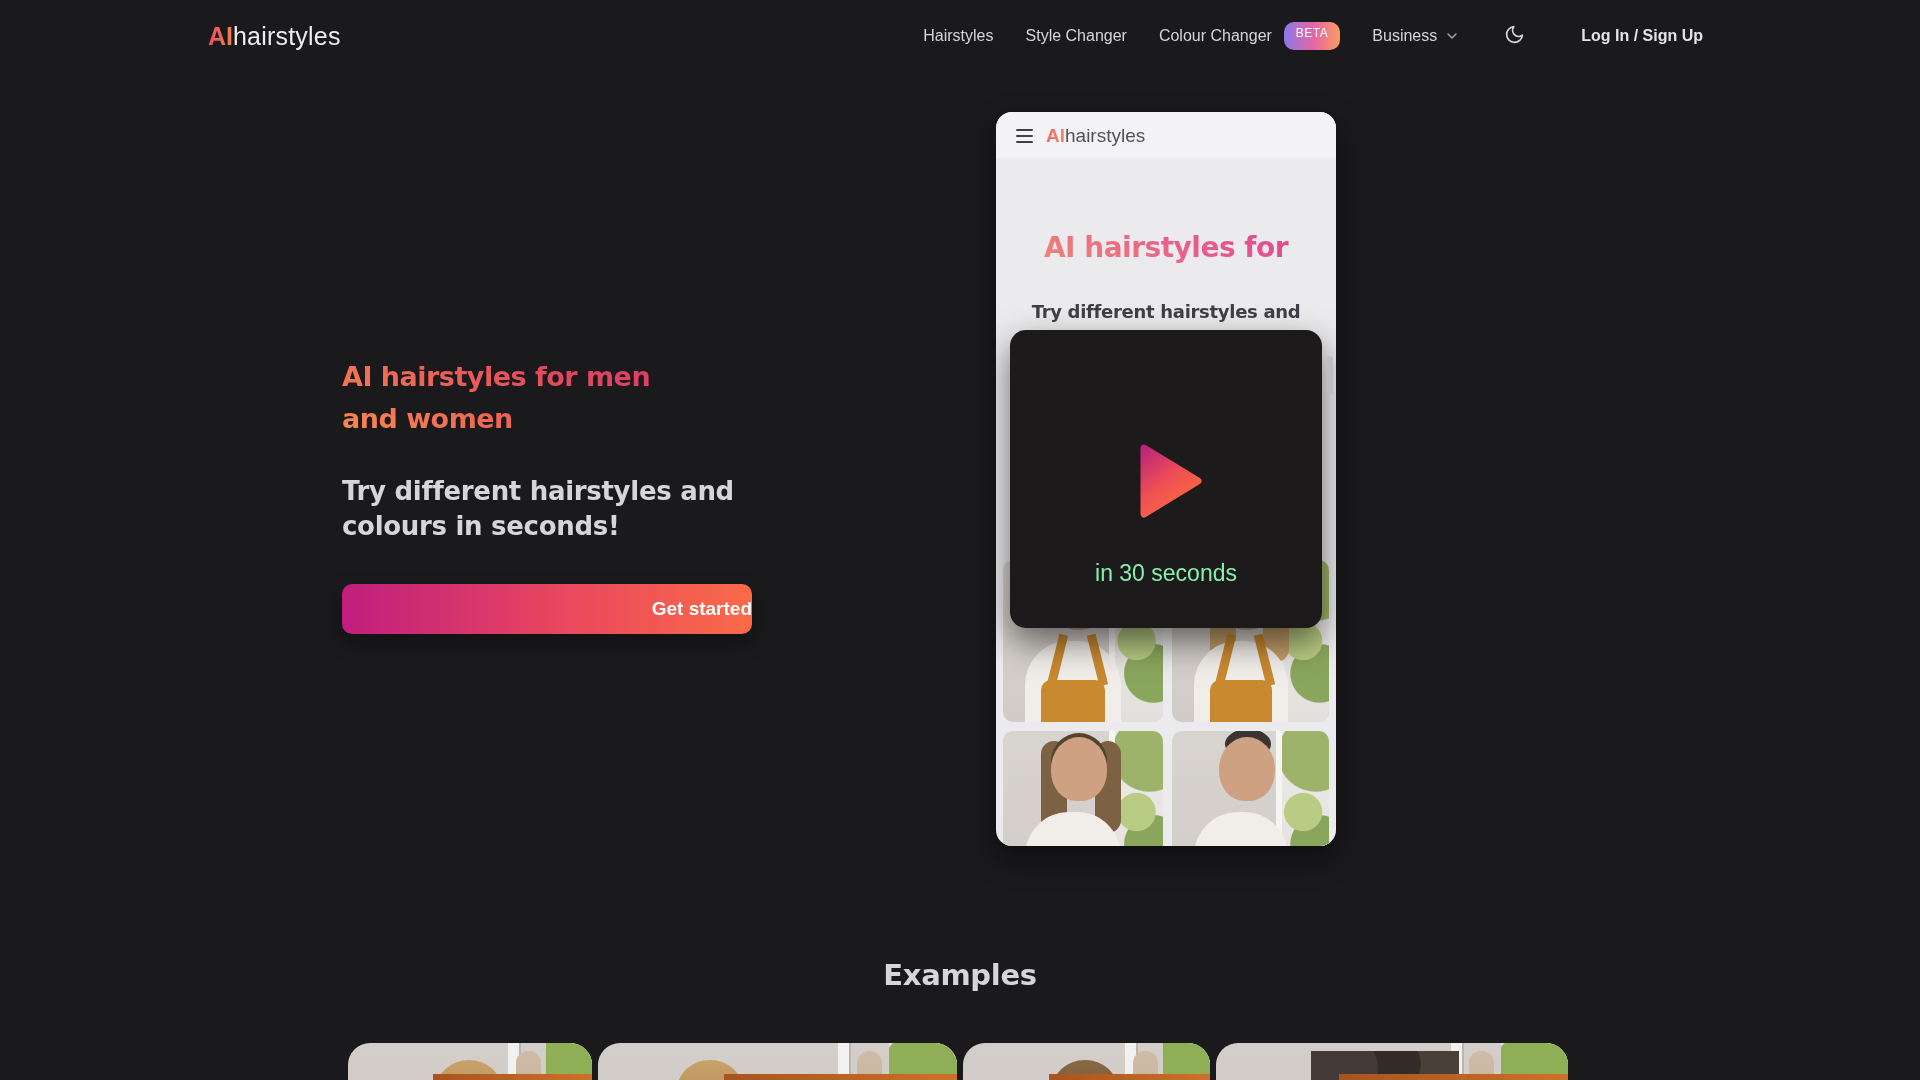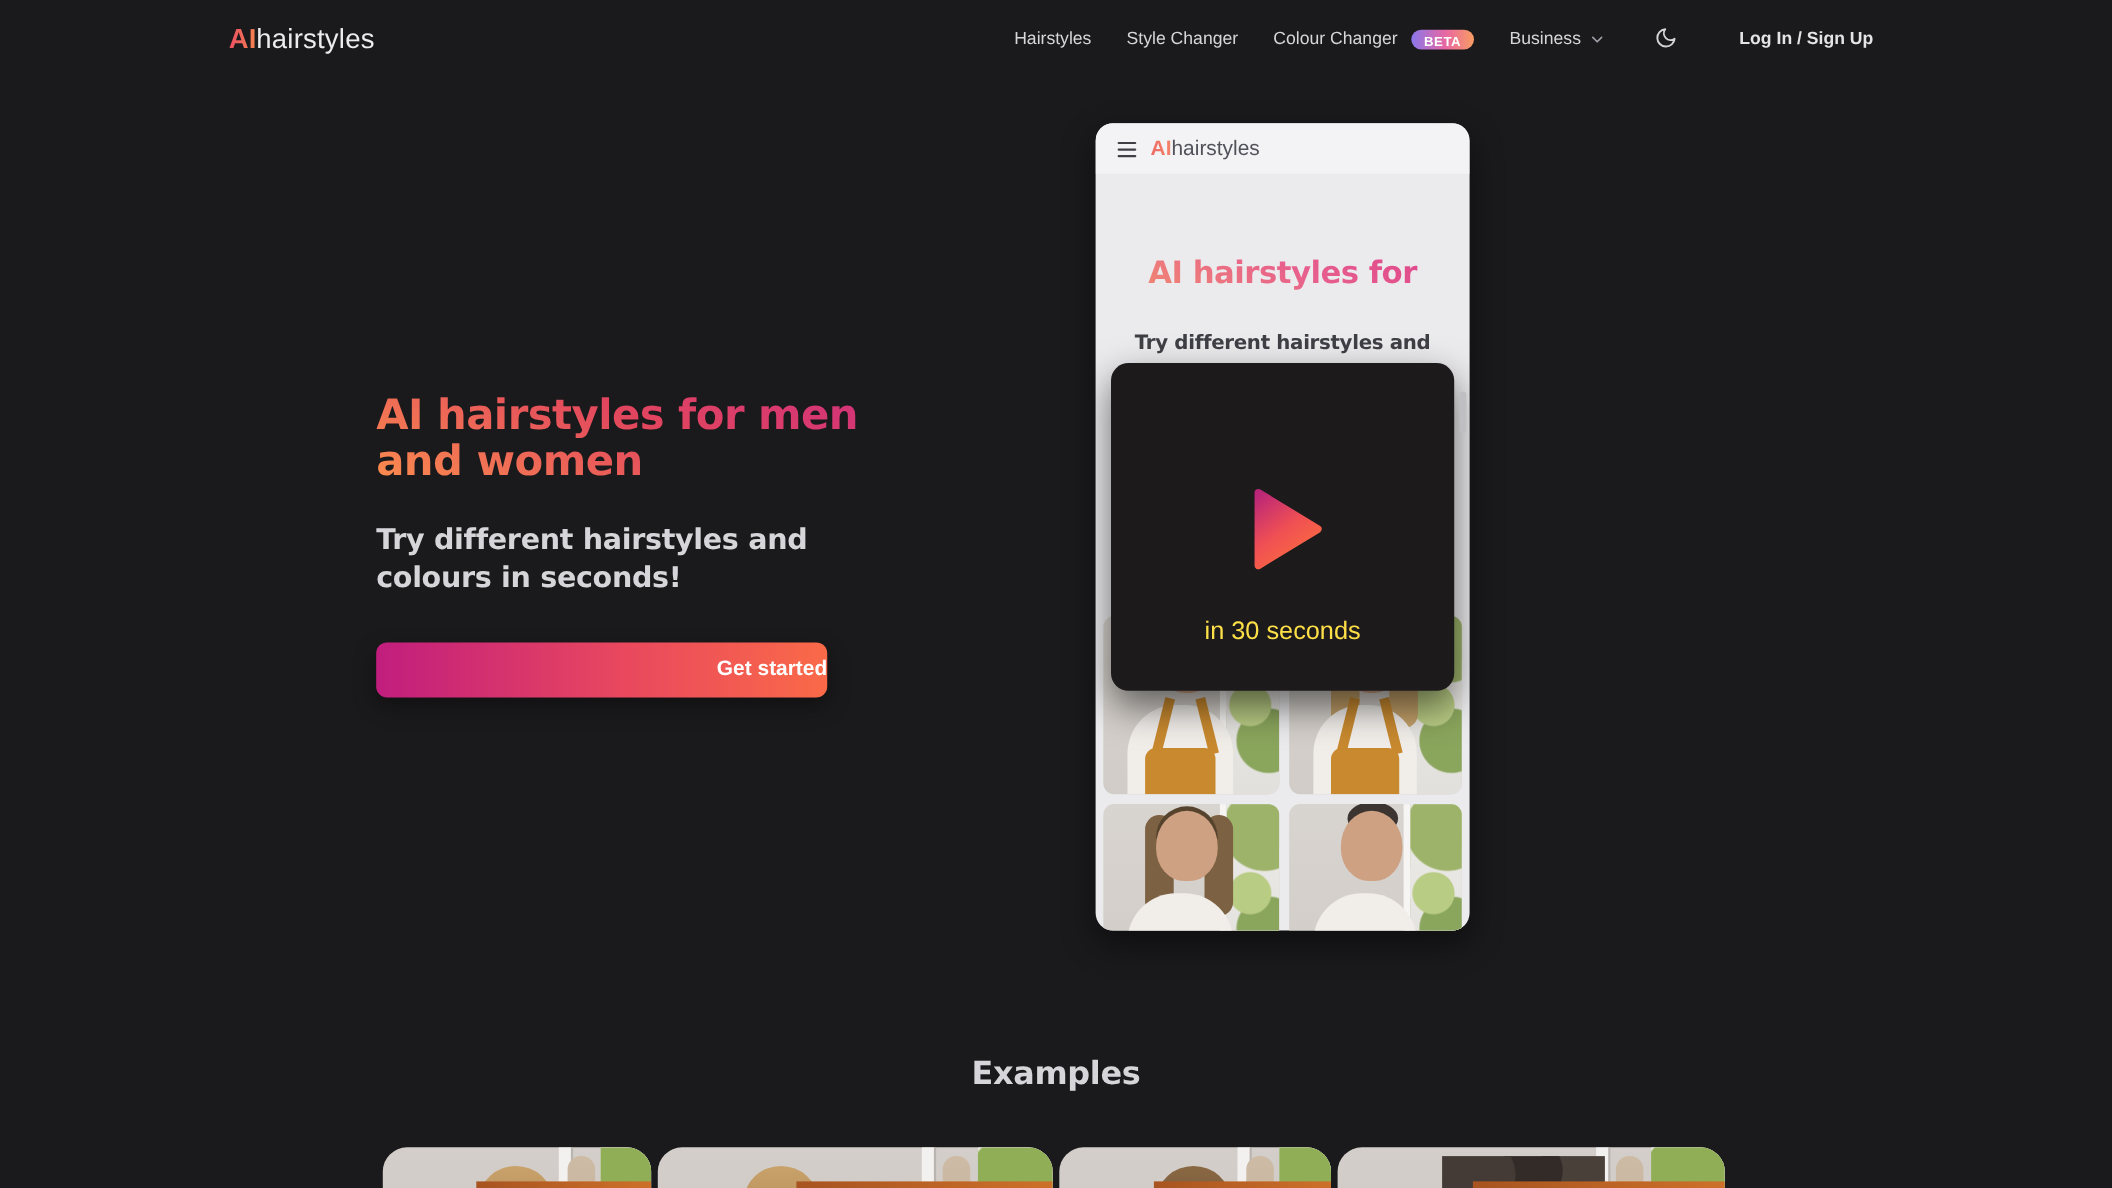--- a/index.html
+++ b/index.html
@@ -23,34 +23,34 @@
     -webkit-background-clip:text; background-clip:text; color:transparent;
   }
   .logo .rest { color:#ececee; font-weight:400; letter-spacing:.2px; }
 
   .nav-right { margin-left:auto; display:flex; align-items:center; }
   .nav-link {
     font-size:16px; color:#d6d6da; text-decoration:none; margin-left:32px;
     display:flex; align-items:center; cursor:pointer; white-space:nowrap;
   }
   .beta-badge {
-    display:inline-block; margin-left:12px; padding:4px 12px 0;
-    font-size:12px; font-weight:bold; letter-spacing:.5px; color:#fff;
+    display:inline-block; margin-left:12px; padding:4px 12px 10px;
+    font-size:12px; font-weight:normal; letter-spacing:.5px; color:#fff;
     border-radius:10px;
     background:linear-gradient(90deg,#8a77ea,#e867a2 55%,#f89d62);
   }
   .chevron { margin-left:7px; display:inline-flex; }
   .theme-toggle { margin-left:44px; background:none; border:none; cursor:pointer; display:flex; }
   .auth-link { margin-left:56px; font-size:16px; font-weight:bold; color:#e4e4e7; text-decoration:none; white-space:nowrap; }
 
   
   .hero-copy { position:absolute; left:342px; top:356px; width:480px; }
   .hero-title {
     font-family:"DejaVu Sans","Liberation Sans",sans-serif;
-    font-size:38px; font-weight:bold; line-height:42px; letter-spacing:-.5px;
+    font-size:27px; font-weight:bold; line-height:42px; letter-spacing:-.5px;
     background:linear-gradient(28deg,#fb8d4e 0%,#e1455e 55%,#cf2f7f 100%);
     -webkit-background-clip:text; background-clip:text; color:transparent;
   }
   .hero-subtitle {
     margin-top:34px; font-size:26px; font-weight:bold; line-height:35px; color:#d6d6da;
     font-family:"DejaVu Sans","Liberation Sans",sans-serif; letter-spacing:-.3px;
   }
   .cta-button {
     margin-top:40px; width:410px; height:50px; border:none; border-radius:10px;
     background:linear-gradient(90deg,#c11d7e 0%,#e9485e 55%,#fa6a48 100%);
@@ -127,21 +127,21 @@
   }
   .how-title {
     position:absolute; top:36px; width:100%; text-align:center;
     font-family:"DejaVu Sans","Liberation Sans",sans-serif;
     font-size:33px; font-weight:bold; color:#fafafa; letter-spacing:-.5px;
   }
   .play-button { position:absolute; left:130px; top:114px; width:62px; height:74px;
     background:none; border:none; cursor:pointer; padding:0; }
   .how-caption {
     position:absolute; top:230px; width:100%; text-align:center;
-    font-size:23px; color:#fde047; font-weight:400;
+    font-size:23px; color:#86efac; font-weight:400;
   }
   .phone-scrollbar { position:absolute; right:3px; top:244px; width:6px; height:38px;
     background:#bfbfc3; border-radius:3px; z-index:8; }
 
   
   .examples-heading {
     position:absolute; left:0; top:958px; width:100%; text-align:center;
     font-family:"DejaVu Sans","Liberation Sans",sans-serif;
     font-size:29px; font-weight:bold; color:#d6d6da; letter-spacing:-.3px;
   }

